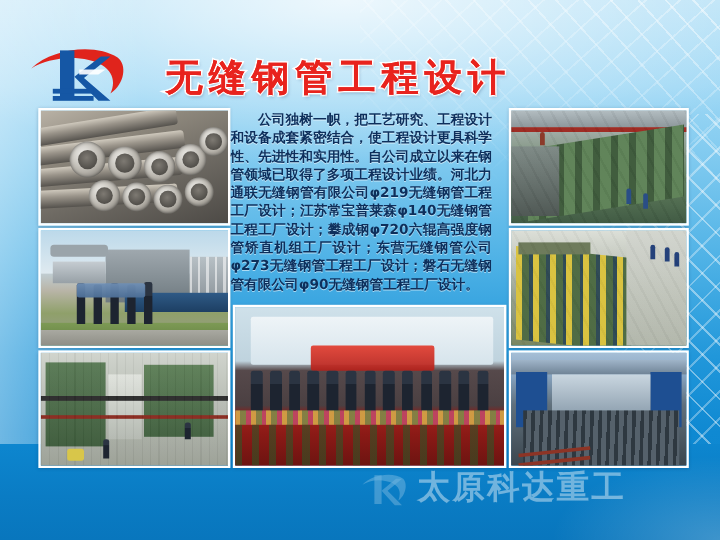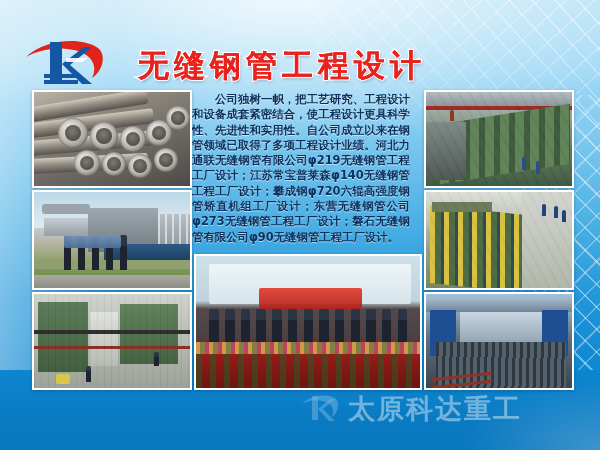--- a/index.html
+++ b/index.html
@@ -119,21 +119,21 @@
   .ground{position:absolute;left:0;bottom:0;right:0;height:30%;background:linear-gradient(180deg,#b9bdb5,#9ba093);}
   .grass{position:absolute;left:0;bottom:0;right:0;height:16%;background:linear-gradient(180deg,#7d9a55,#5f7c3e);}
   .bldg{position:absolute;background:linear-gradient(180deg,#9fa8ae,#6f7a80);}
   .person{position:absolute;width:7px;border-radius:2px 2px 0 0;background:linear-gradient(180deg,#2b3442 0%,#2b3442 32%,#1d2430 33%,#1d2430 100%);}
   .flowerbed{position:absolute;left:0;right:0;bottom:0;height:34%;background:linear-gradient(180deg,#a3241f 0%,#8c1a16 40%,#6d1411 100%);}
   .banner{position:absolute;left:6%;right:4%;top:6%;height:30%;background:linear-gradient(180deg,#eef4f7,#d6e4ec);border-radius:2px;}
 
   
   .watermark{
     position:absolute;left:300px;top:386px;width:300px;height:46px;
-    display:flex;align-items:center;gap:8px;pointer-events:none;
+    display:flex;align-items:center;gap:8px;pointer-events:none;font-family:Liberation Mono, monospace;
   }
   .wm-mark{width:40px;height:34px;opacity:.40;flex:none;}
   .wm-text{
     font-size:27px;font-weight:bold;letter-spacing:2px;line-height:34px;
     color:rgba(255,255,255,.42);white-space:nowrap;
   }
 </style>
 </head>
 <body>
 

